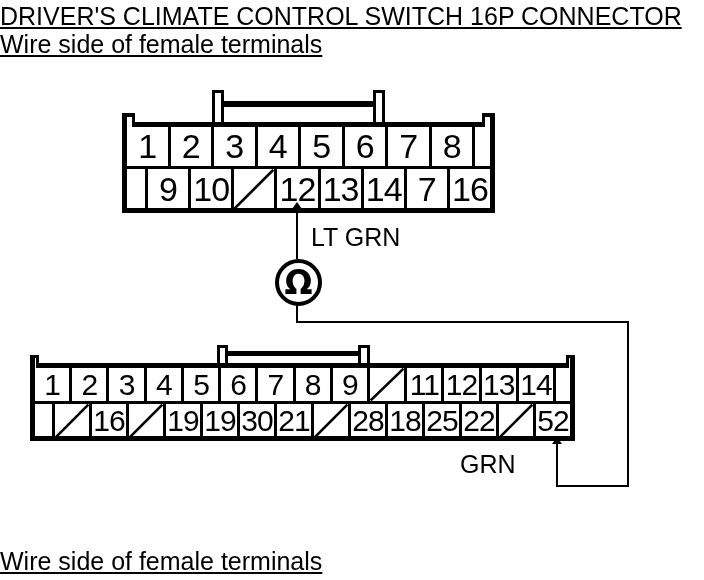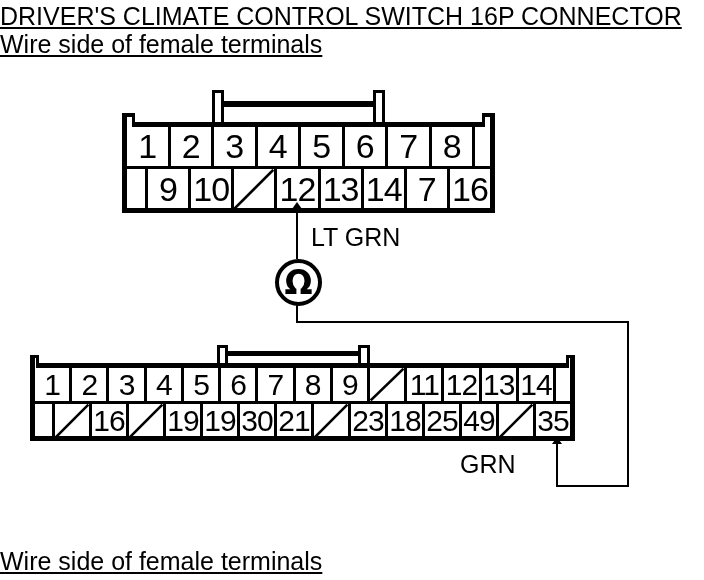--- a/index.html
+++ b/index.html
@@ -162,29 +162,29 @@
           </div>
           <div class="cell pin">19</div>
           <div class="cell pin">19</div>
           <div class="cell pin">30</div>
           <div class="cell pin">21</div>
           <div class="cell nc">
             <svg viewBox="0 0 100 100" preserveAspectRatio="none">
               <line x1="2" y1="98" x2="98" y2="2" stroke="#000" stroke-width="2.6" vector-effect="non-scaling-stroke"></line>
             </svg>
           </div>
-          <div class="cell pin">23</div>
+          <div class="cell pin">28</div>
           <div class="cell pin">18</div>
           <div class="cell pin">25</div>
-          <div class="cell pin">49</div>
+          <div class="cell pin">22</div>
           <div class="cell nc">
             <svg viewBox="0 0 100 100" preserveAspectRatio="none">
               <line x1="2" y1="98" x2="98" y2="2" stroke="#000" stroke-width="2.6" vector-effect="non-scaling-stroke"></line>
             </svg>
           </div>
-          <div class="cell pin">35</div>
+          <div class="cell pin">52</div>
         </div>
       </div>
   </div>
 
   <div class="title-line centered" style="left:0; top:547px; width:630px;">Wire side of female terminals</div>
 
 </div>
 
 </body></html>

